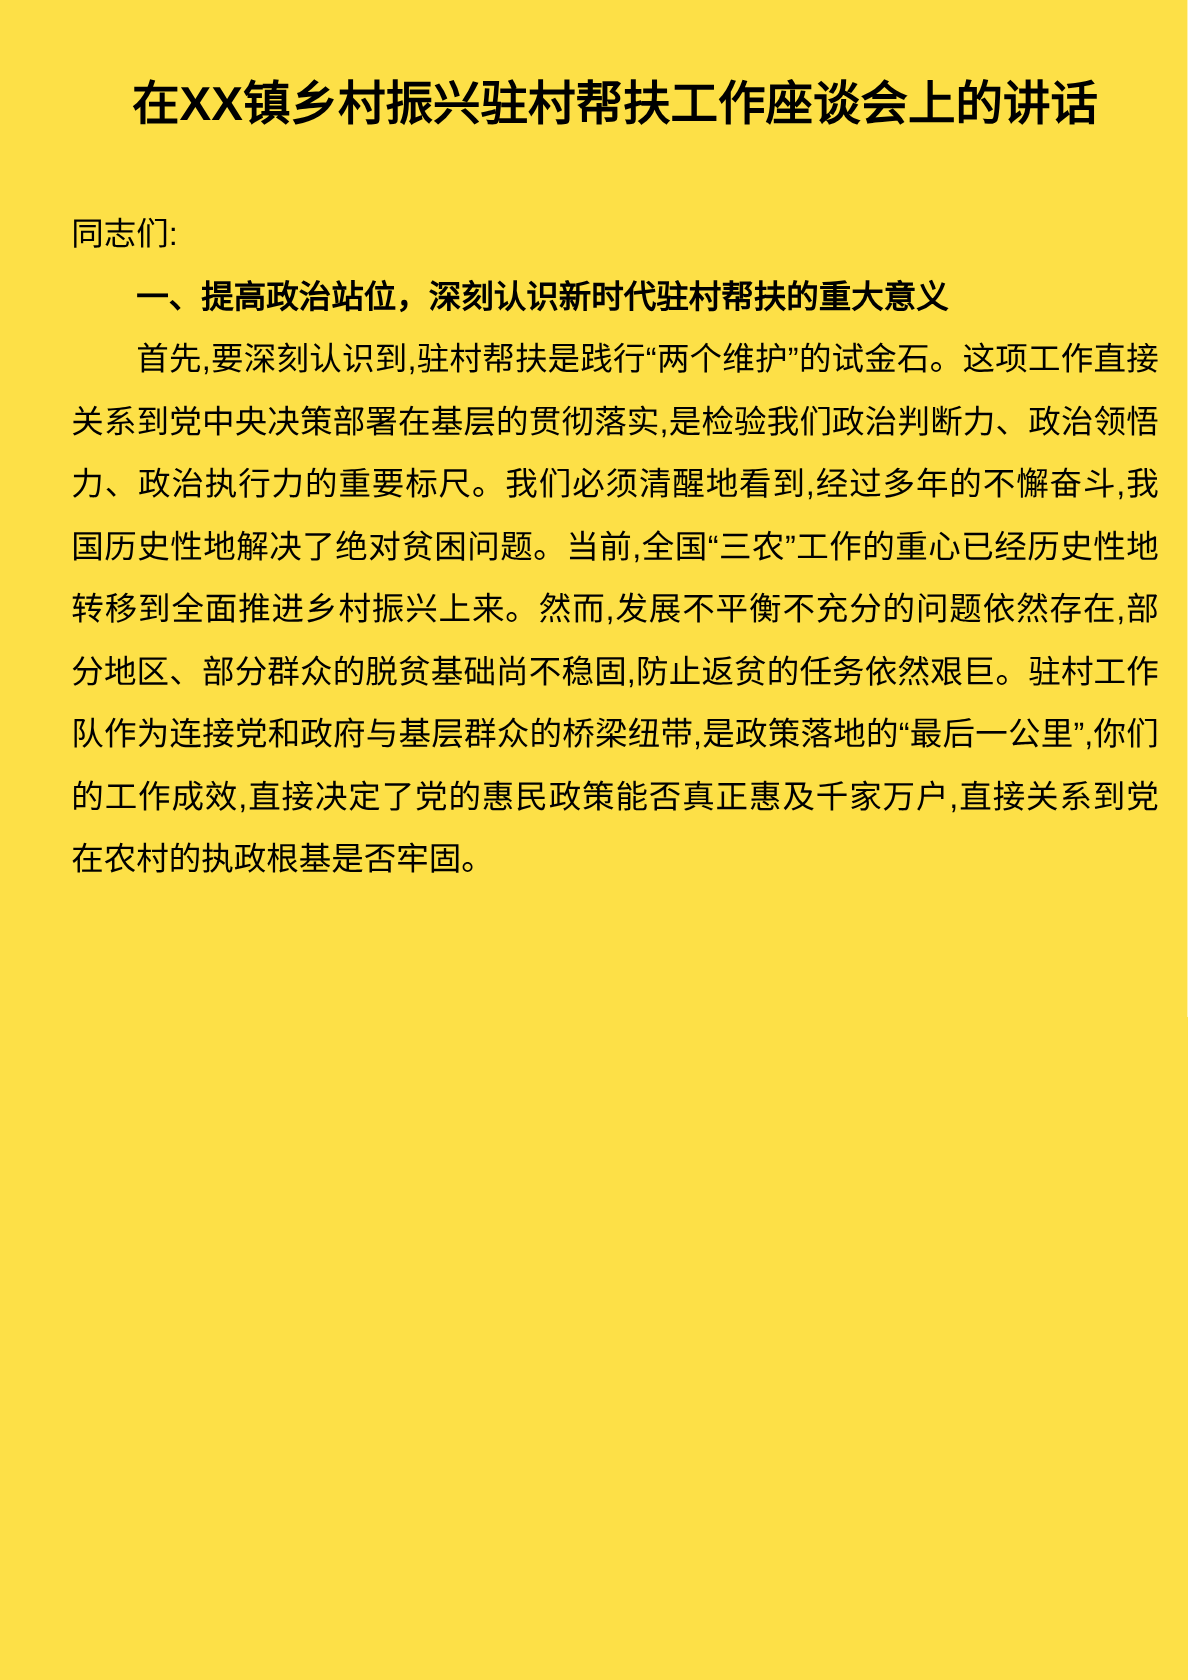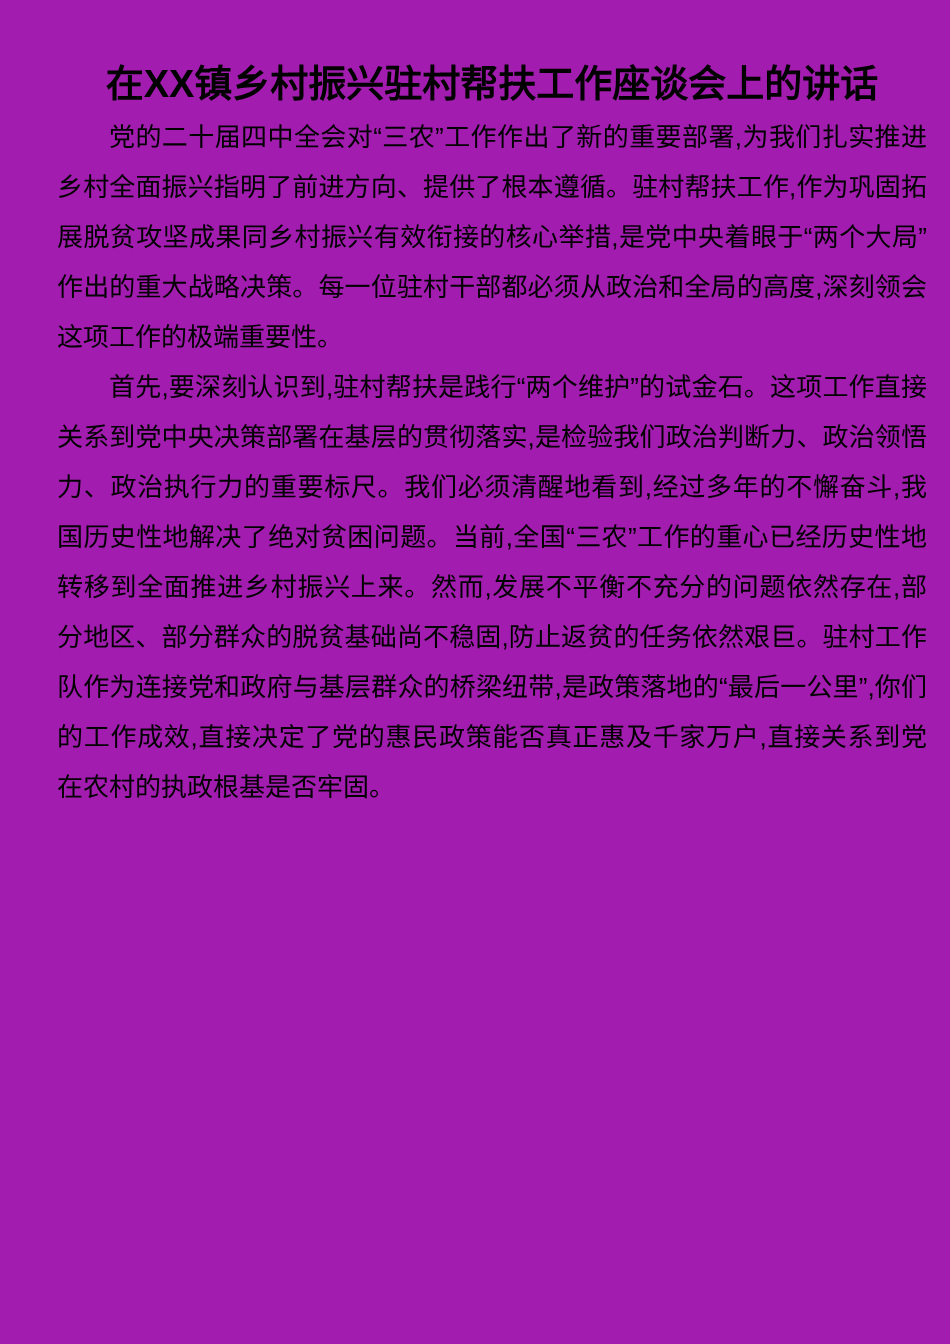--- a/index.html
+++ b/index.html
@@ -4,21 +4,21 @@
 <style>
   html, body {
     margin: 0;
     padding: 0;
     background: #ffffff;
   }
   .page {
     position: relative;
     width: 950px;
     height: 1344px;
-    background: #a21caf;
+    background: #fde047;
     box-sizing: border-box;
     padding: 56px 23px 0 57px;
     font-family: "Liberation Sans", "DejaVu Sans", sans-serif;
     color: #000000;
     overflow: hidden;
   }
   .doc-title {
     margin: 0;
     font-size: 38px;
     line-height: 56px;
@@ -43,20 +43,21 @@
     font-weight: 700;
   }
 </style>
 </head>
 <body>
 
 <div class="page">
 
   <h1 class="doc-title">在XX镇乡村振兴驻村帮扶工作座谈会上的讲话</h1>
 
+  <p class="salutation">同志们:</p>
 
 
+  <p class="para section-heading">一、提高政治站位，深刻认识新时代驻村帮扶的重大意义</p>
 
-  <p class="para">党的二十届四中全会对“三农”工作作出了新的重要部署,为我们扎实推进乡村全面振兴指明了前进方向、提供了根本遵循。驻村帮扶工作,作为巩固拓展脱贫攻坚成果同乡村振兴有效衔接的核心举措,是党中央着眼于“两个大局”作出的重大战略决策。每一位驻村干部都必须从政治和全局的高度,深刻领会这项工作的极端重要性。</p>
 
   <p class="para">首先,要深刻认识到,驻村帮扶是践行“两个维护”的试金石。这项工作直接关系到党中央决策部署在基层的贯彻落实,是检验我们政治判断力、政治领悟力、政治执行力的重要标尺。我们必须清醒地看到,经过多年的不懈奋斗,我国历史性地解决了绝对贫困问题。当前,全国“三农”工作的重心已经历史性地转移到全面推进乡村振兴上来。然而,发展不平衡不充分的问题依然存在,部分地区、部分群众的脱贫基础尚不稳固,防止返贫的任务依然艰巨。驻村工作队作为连接党和政府与基层群众的桥梁纽带,是政策落地的“最后一公里”,你们的工作成效,直接决定了党的惠民政策能否真正惠及千家万户,直接关系到党在农村的执政根基是否牢固。</p>
 
 </div>
 
 </body></html>

